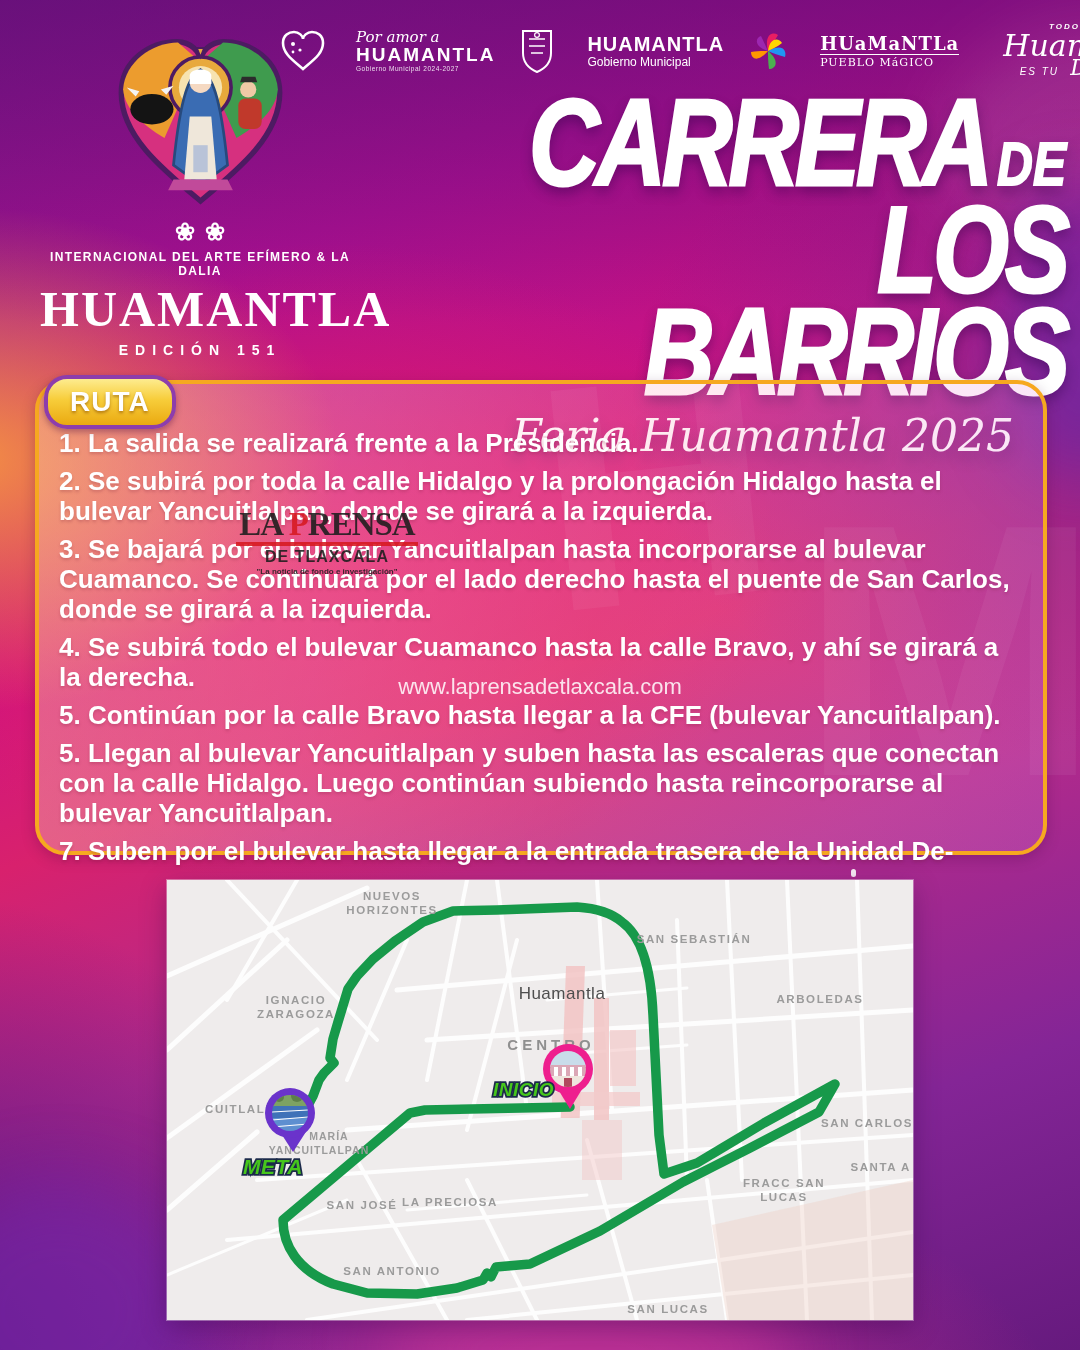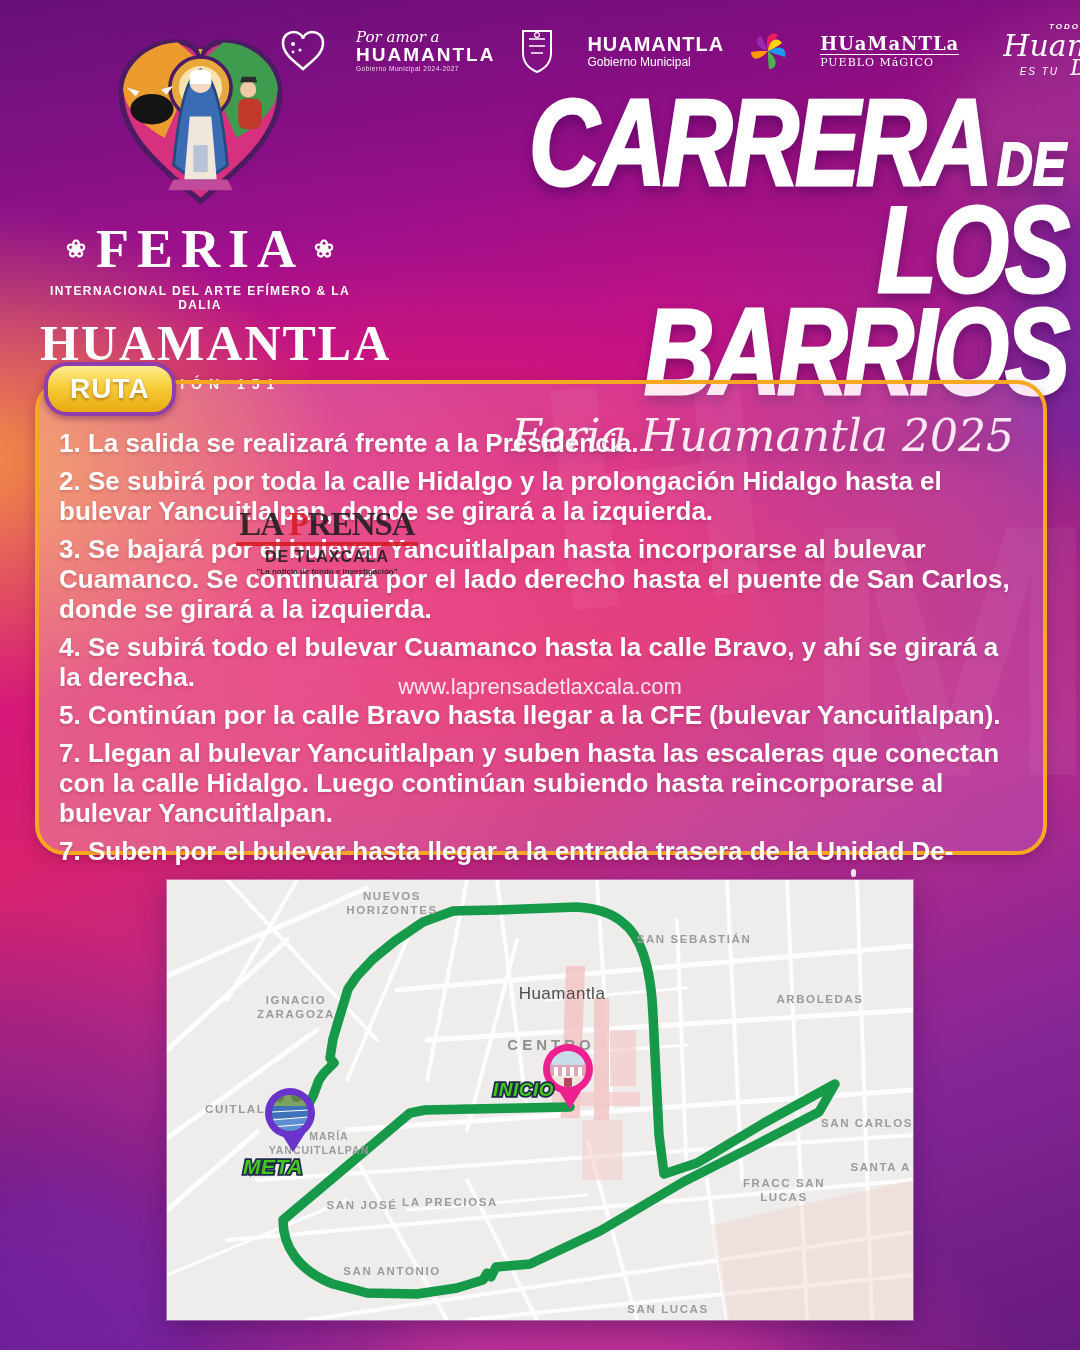--- a/index.html
+++ b/index.html
@@ -46,21 +46,21 @@
     text-shadow:0 7px 14px rgba(45,0,70,.45);}
   .t-row{display:flex;justify-content:flex-end;align-items:baseline;transform:scaleX(.8);transform-origin:100% 50%;}
   .t-main{font-size:122px;font-weight:bold;font-style:italic;letter-spacing:-5px;line-height:.84;-webkit-text-stroke:3px #fff;}
   .t-de{font-size:62px;font-weight:bold;font-style:italic;margin-left:10px;-webkit-text-stroke:2px #fff;}
   .t-sub{font-family:"DejaVu Serif",serif;font-style:italic;font-size:44px;margin-top:6px;margin-right:52px;}
   
   .ruta-box{position:absolute;left:35px;top:380px;width:1012px;height:475px;box-sizing:border-box;
     border:4px solid var(--gold);border-radius:30px;
     background:linear-gradient(100deg, rgba(255,214,170,.38), rgba(255,255,255,.22) 30%, rgba(255,170,190,.24) 55%, rgba(228,140,228,.22) 100%);
     box-shadow:0 4px 14px rgba(60,0,60,.25);}
-  .ruta-badge{position:absolute;left:44px;top:362px;padding:7px 22px;border:4px solid var(--badge-border);border-radius:23px;
+  .ruta-badge{position:absolute;left:44px;top:375px;padding:7px 22px;border:4px solid var(--badge-border);border-radius:23px;
     background:linear-gradient(180deg,#fdec8f 0%,#f7cd3a 45%,#eaa911 100%);
     color:#fff;font-size:28px;font-weight:bold;letter-spacing:1px;z-index:5;
     text-shadow:0 2px 3px rgba(120,60,0,.5);box-shadow:0 3px 6px rgba(60,0,60,.35);}
   .ruta-text{position:absolute;left:12px;right:12px;top:36px;color:#fff;font-weight:bold;font-size:26px;line-height:30px;
     text-shadow:0 2px 3px rgba(120,30,60,.25);}
   .ruta-text p{margin:8px;}
   
   .wm{position:absolute;left:232px;top:483px;width:190px;text-align:center;color:#1d1d1d;z-index:6;opacity:.88;}
   .wm-l1{font-size:33px;font-weight:bold;letter-spacing:-1px;line-height:1;font-family:"Liberation Serif",serif;margin-top:25px;}
   .wm-l1 .red{color:#d71920;}
@@ -166,21 +166,20 @@
       <ellipse cx="46" cy="88" rx="24" ry="17" fill="#141414"></ellipse>
       <path d="M28 74 L18 64 L32 68Z M62 72 L70 62 L56 66Z" fill="#f4f4f4"></path>
       <rect x="142" y="76" width="26" height="34" rx="8" fill="#c0392b"></rect>
       <circle cx="153" cy="66" r="9" fill="#f0c9a6"></circle>
       <path d="M144 58 L163 58 L161 52 L146 52Z" fill="#2c2c2c"></path>
       <rect x="92" y="128" width="16" height="30" fill="#b9c3d8"></rect>
       <path d="M70 166 L130 166 L136 178 L64 178Z" fill="#c14a9a"></path>
     </svg>
     <div class="feria-line1">
       <span class="feria-flower">❀</span>
-      <span>FERIA</span>
       <span class="feria-flower">❀</span>
     </div>
     <div class="feria-tag">INTERNACIONAL DEL ARTE EFÍMERO &amp; LA DALIA</div>
     <div class="feria-huam">HUAMANTLA</div>
     <div class="feria-ed">EDICIÓN 151</div>
   </div>
 
   <div class="title">
     <div class="t-row">
       <span class="t-main">CARRERA</span>
@@ -193,21 +192,21 @@
   </div>
 
   <div class="ruta-badge">RUTA</div>
   <div class="ruta-box">
     <div class="ruta-text">
       <p>1. La salida se realizará frente a la Presidencia.</p>
       <p>2. Se subirá por toda la calle Hidalgo y la prolongación Hidalgo hasta el bulevar Yancuitlalpan, donde se girará a la izquierda.</p>
       <p>3. Se bajará por el bulevar Yancuitlalpan hasta incorporarse al bulevar Cuamanco. Se continuará por el lado derecho hasta el puente de San Carlos, donde se girará a la izquierda.</p>
       <p>4. Se subirá todo el bulevar Cuamanco hasta la calle Bravo, y ahí se girará a la derecha.</p>
       <p>5. Continúan por la calle Bravo hasta llegar a la CFE (bulevar Yancuitlalpan).</p>
-      <p>7. Llegan al bulevar Yancuitlalpan y suben hasta las escaleras que conectan con la calle Hidalgo. Luego continúan subiendo hasta reincorporarse al bulevar Yancuitlalpan.</p>
+      <p>5. Llegan al bulevar Yancuitlalpan y suben hasta las escaleras que conectan con la calle Hidalgo. Luego continúan subiendo hasta reincorporarse al bulevar Yancuitlalpan.</p>
       <p>7. Suben por el bulevar hasta llegar a la entrada trasera de la Unidad De-</p>
     </div>
   </div>
 
   <div class="wm">
     <div class="wm-l1">
       <span>LA</span>
       <span class="red">P</span><span>RENSA</span>
     </div>
     <div class="wm-bar"></div>

